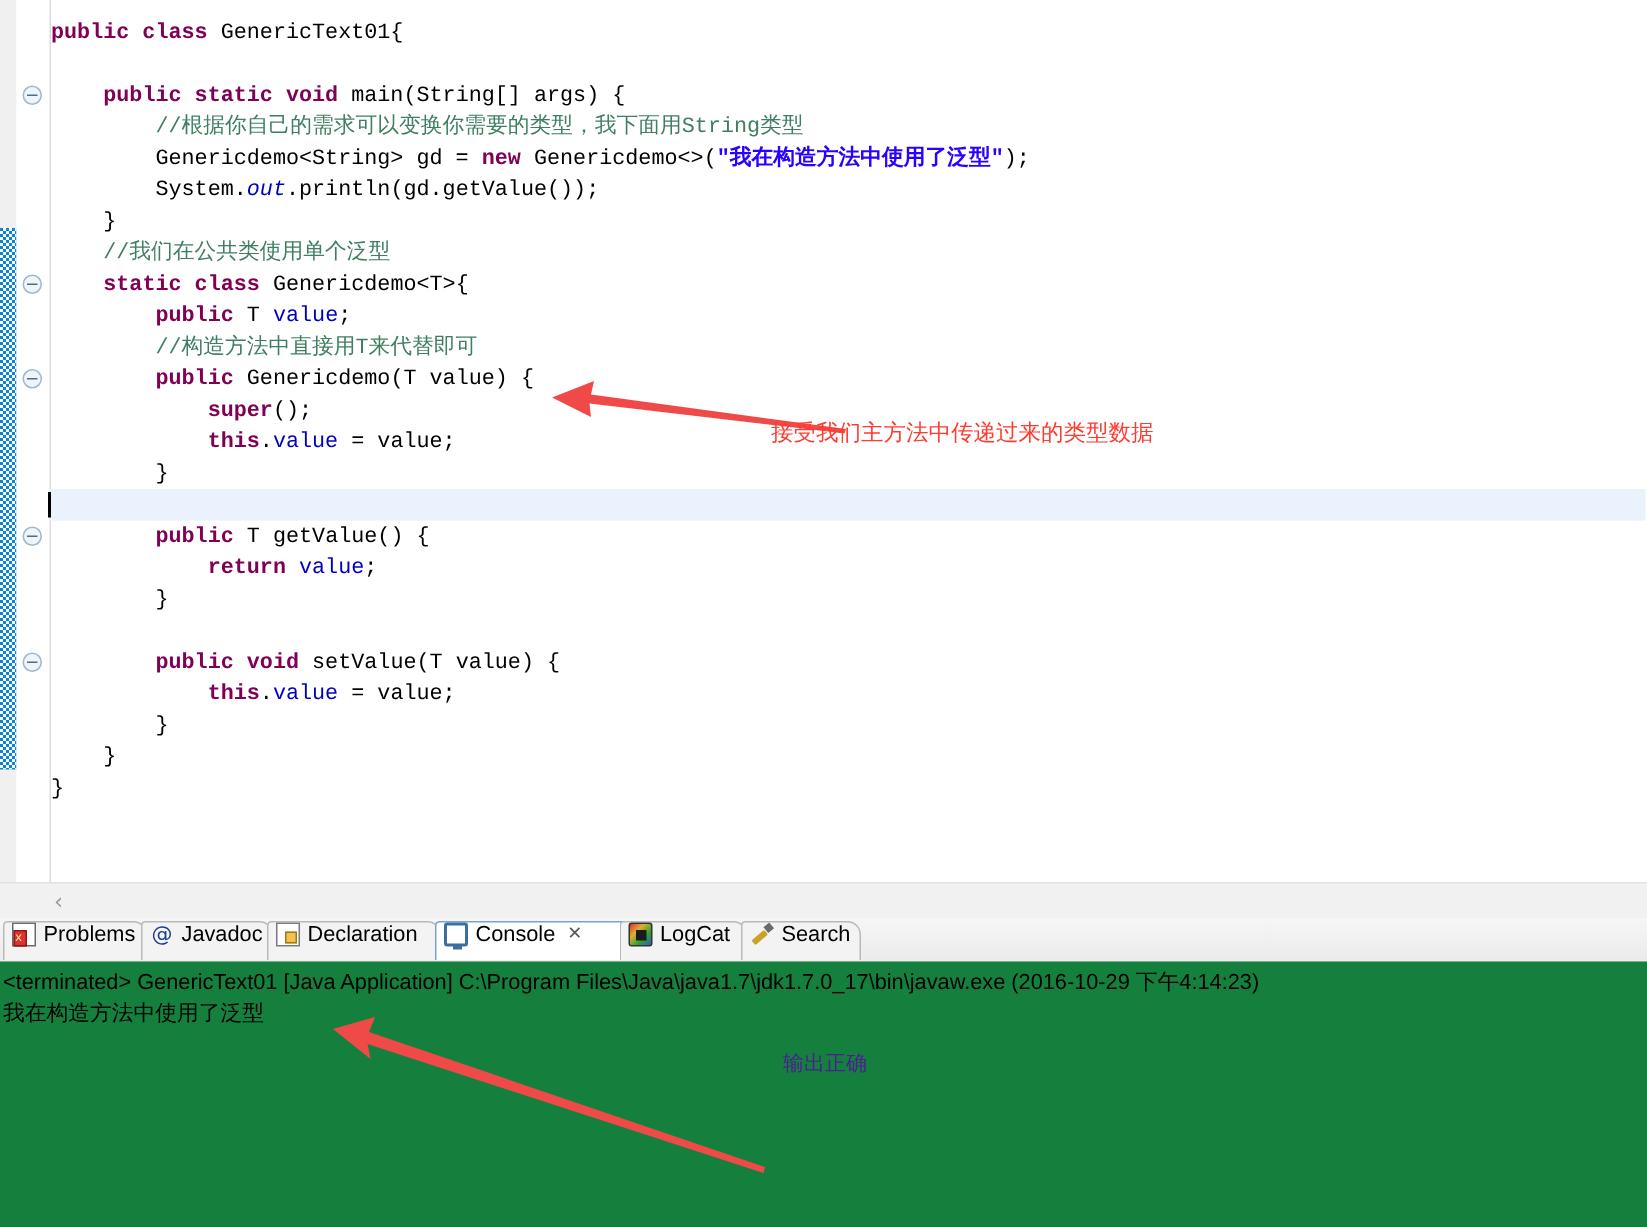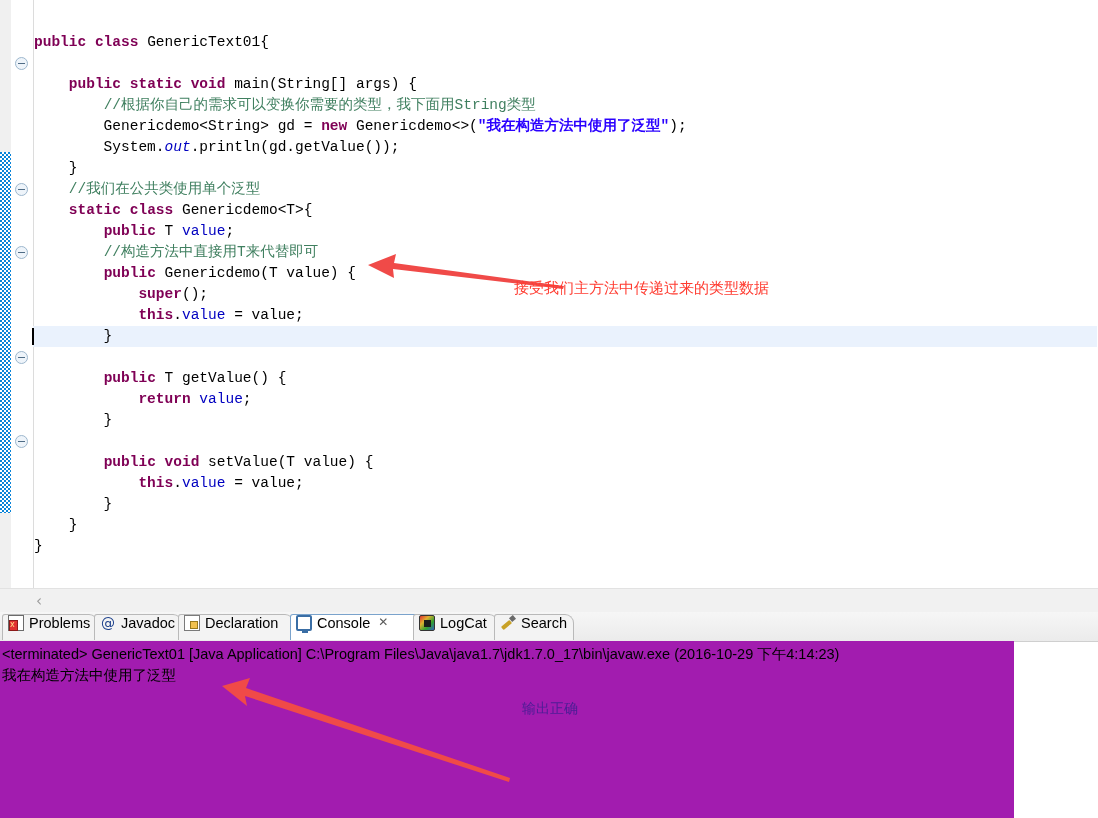--- a/index.html
+++ b/index.html
@@ -96,21 +96,20 @@
     background: #000000;
   }
   .code-line {
     position: absolute;
     left: 0;
     white-space: pre;
     font-family: "Liberation Mono", "DejaVu Sans Mono", monospace;
     font-size: 14.5px;
     line-height: 21px;
     color: #000000;
-    margin-top: 20px;
   }
   .kw { color: #7f0055; font-weight: bold; }
   .str { color: #2a00ff; font-weight: bold; }
   .cmt { color: #3f7f5f; }
   .fld { color: #0000c0; }
   .stc { color: #0000c0; font-style: italic; }
   .plain { color: #000000; }
 
   
   .annot-text {
@@ -281,23 +280,23 @@
     position: absolute;
     left: 10px; top: 1px;
     width: 5px; height: 5px;
     background: #6a6a6a;
     transform: rotate(-40deg);
   }
 
   #console-body {
     position: absolute;
     left: 0; top: 29px;
-    width: 1014px;
+    width: 1098px;
     height: 177px;
-    background: #a21caf;
+    background: #15803d;
     text-align: center;
   }
   #terminated-line {
     position: absolute;
     left: 2px; top: 4px;
     font-family: "Liberation Sans", sans-serif;
     font-size: 14.5px;
     color: #000000;
     white-space: pre;
   }

